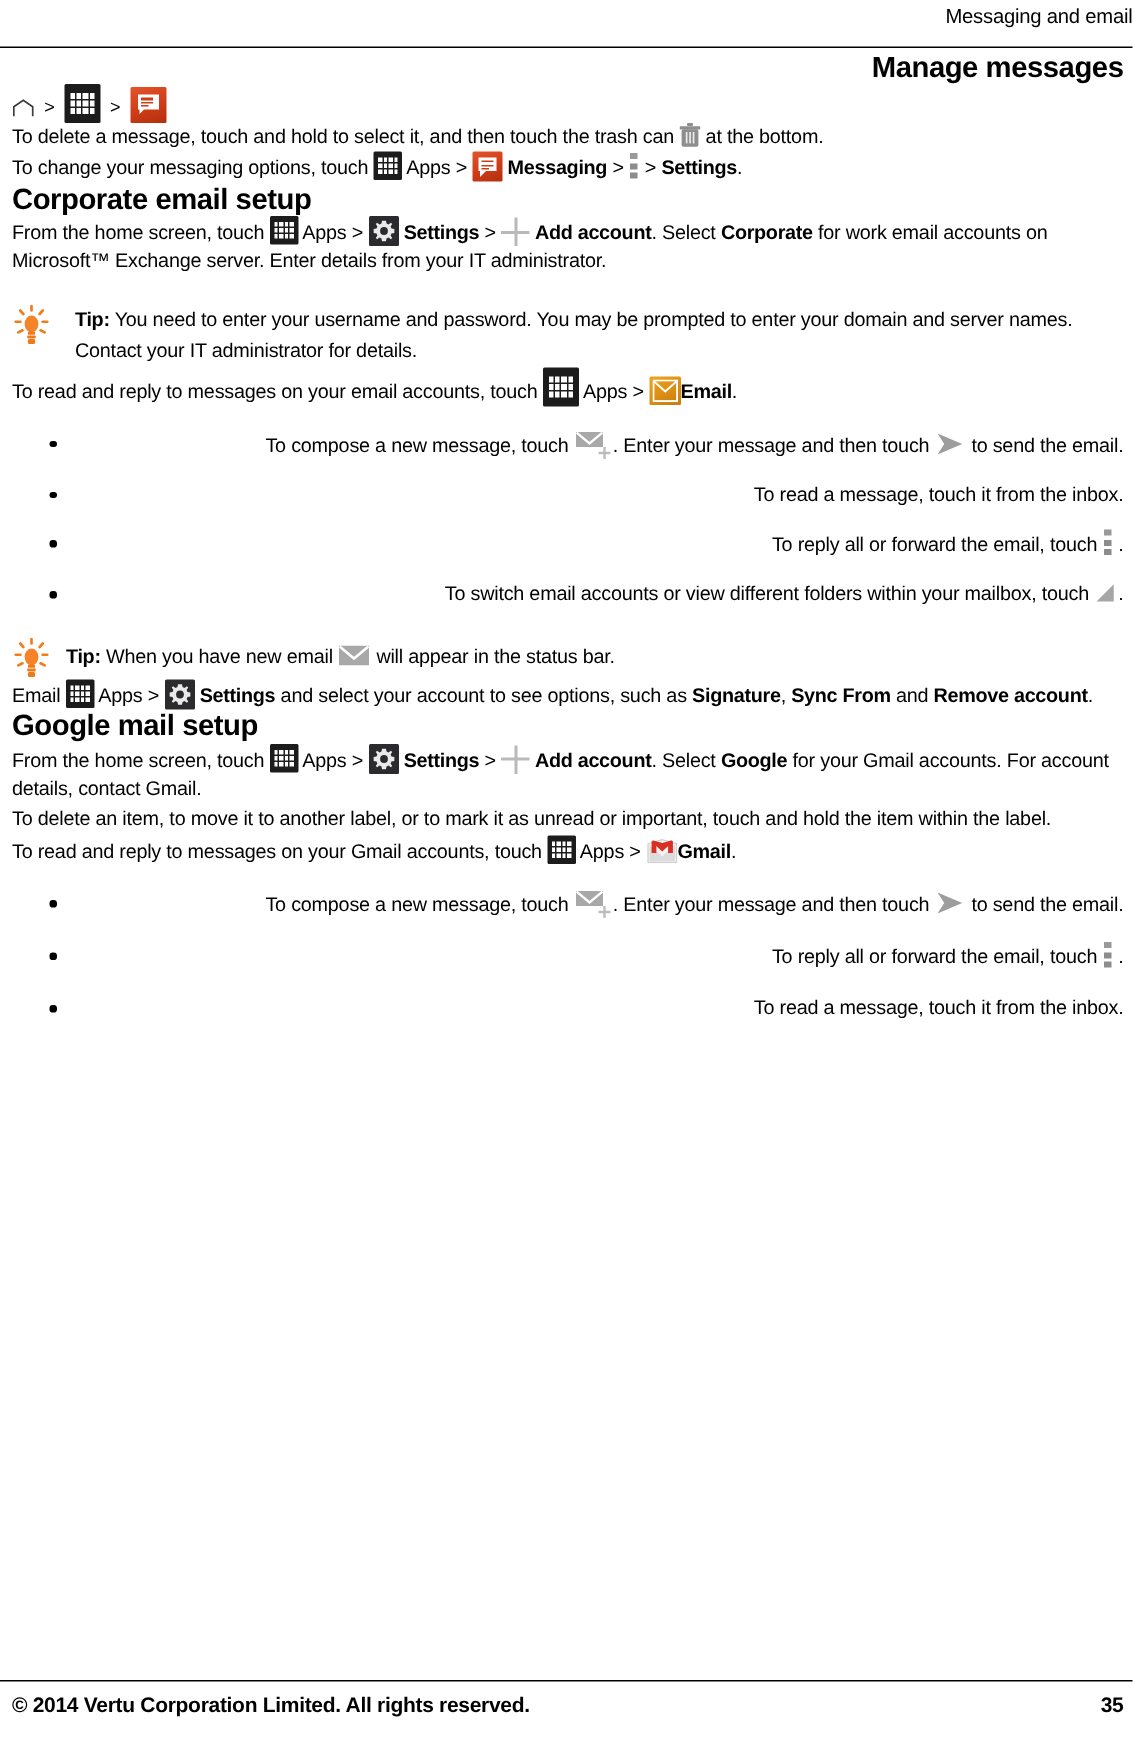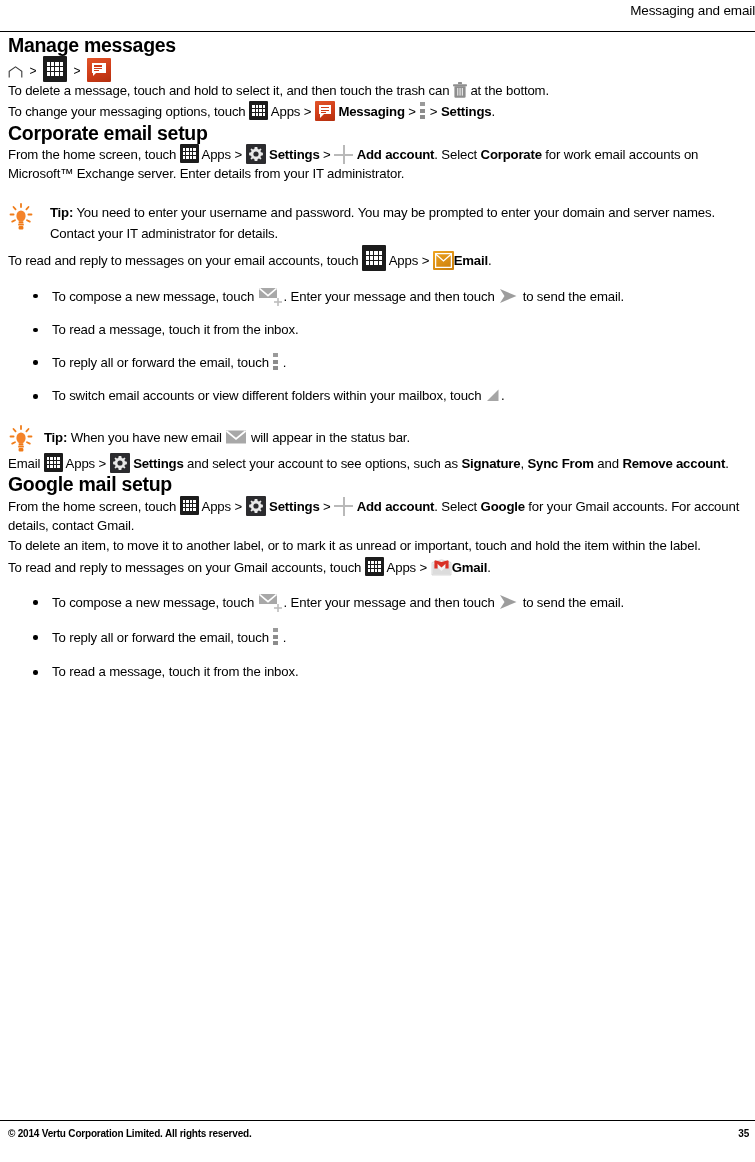--- a/index.html
+++ b/index.html
@@ -53,21 +53,21 @@
 
   h2.section {
     font-size: 19.5px;
     font-weight: bold;
     letter-spacing: -0.3px;
     margin: 0;
     padding: 0;
     color: #000;
     line-height: 1.15;
   }
-  .h2-manage { margin-top: 46px; }
+  .h2-manage { margin-top: 46px; text-align: right; }
   .h2-corp   { margin-top: 36px; }
   .h2-google { margin-top: 37px; }
 
   p.para {
     margin: 0;
     line-height: 1.42;
     letter-spacing: -0.15px;
     font-size: 13.2px;
   }
   .mt-breadcrumb { margin-top: 13px; }
@@ -214,20 +214,21 @@
   .tip .tiptext { flex: 1 1 auto; line-height: 1.62; letter-spacing: -0.15px; }
   .tip2 { align-items: center; }
   .tip2 .bulbwrap { width: 36px; }
   .tip2 .tiptext { line-height: 1.4; }
 
   
   ul.bullets {
     margin: 0;
     padding: 0;
     list-style: none;
+    text-align: right;
   }
   ul.bullets li {
     position: relative;
     padding-left: 44px;
     margin-top: 14px;
     line-height: 1.42;
     letter-spacing: -0.15px;
   }
   ul.bullets li:before {
     content: "";
@@ -251,21 +252,21 @@
     position: absolute;
     top: 20px; left: 0; right: 0;
     border-top: 1.3px solid #000;
   }
   .footer-row {
     position: absolute;
     top: 28px; left: 8px; right: 6px;
     display: flex;
     justify-content: space-between;
     align-items: baseline;
-    font-size: 10px;
+    font-size: 14px;
     letter-spacing: -0.2px;
   }
   .footer-copy { font-weight: bold; }
   .footer-page { font-weight: bold; }
 </style>
 </head>
 <body>
 
 <div class="page">
 

